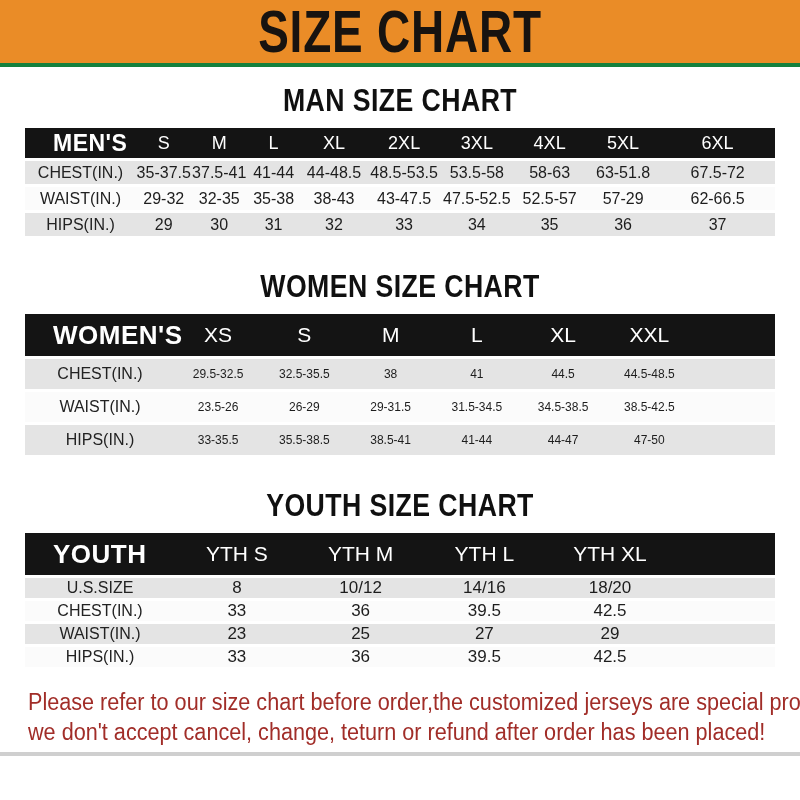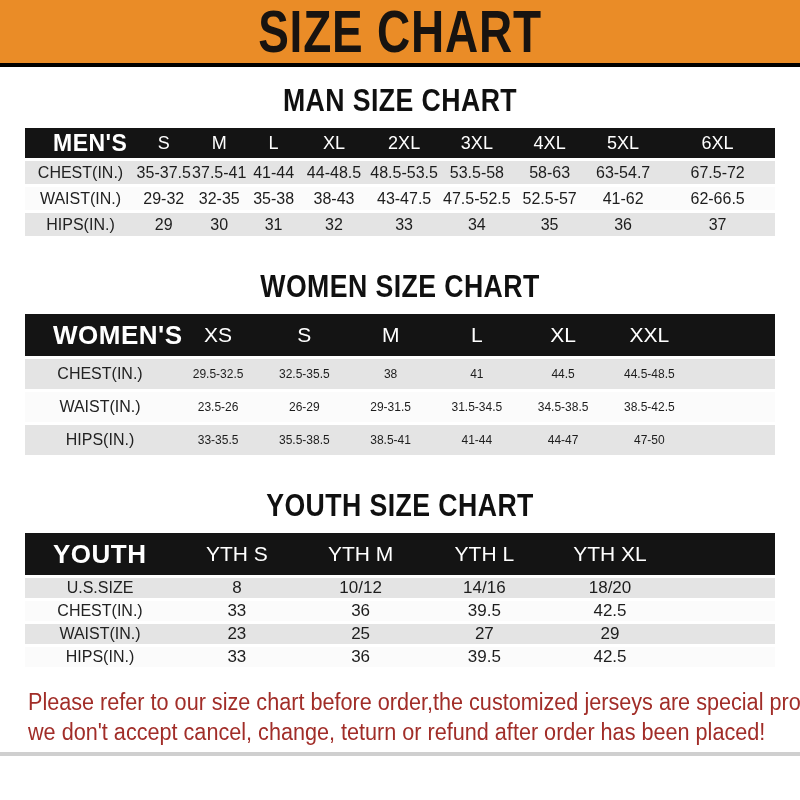--- a/index.html
+++ b/index.html
@@ -8,21 +8,21 @@
     width: 800px; height: 800px;
     background: #ffffff;
     overflow: hidden;
     font-family: "Liberation Sans", sans-serif;
   }
 
   
   .banner {
     width: 800px; height: 67px;
     background: #EA8C27;
-    border-bottom: 4px solid #000000;
+    border-bottom: 4px solid #15803d;
     display: flex; align-items: center; justify-content: center;
   }
   .banner-title {
     font-size: 56px; font-weight: bold; color: #171310;
     letter-spacing: 1px; white-space: nowrap;
     transform: scale(0.82, 1.05);
   }
 
   
   .section-heading {
@@ -116,33 +116,33 @@
       <tbody>
         <tr>
           <td class="row-label">CHEST(IN.)</td>
           <td class="val">35-37.5</td>
           <td class="val">37.5-41</td>
           <td class="val">41-44</td>
           <td class="val">44-48.5</td>
           <td class="val">48.5-53.5</td>
           <td class="val">53.5-58</td>
           <td class="val">58-63</td>
-          <td class="val">63-54.7</td>
+          <td class="val">63-51.8</td>
           <td class="val">67.5-72</td>
         </tr>
         <tr>
           <td class="row-label">WAIST(IN.)</td>
           <td class="val">29-32</td>
           <td class="val">32-35</td>
           <td class="val">35-38</td>
           <td class="val">38-43</td>
           <td class="val">43-47.5</td>
           <td class="val">47.5-52.5</td>
           <td class="val">52.5-57</td>
-          <td class="val">41-62</td>
+          <td class="val">57-29</td>
           <td class="val">62-66.5</td>
         </tr>
         <tr>
           <td class="row-label">HIPS(IN.)</td>
           <td class="val">29</td>
           <td class="val">30</td>
           <td class="val">31</td>
           <td class="val">32</td>
           <td class="val">33</td>
           <td class="val">34</td>

